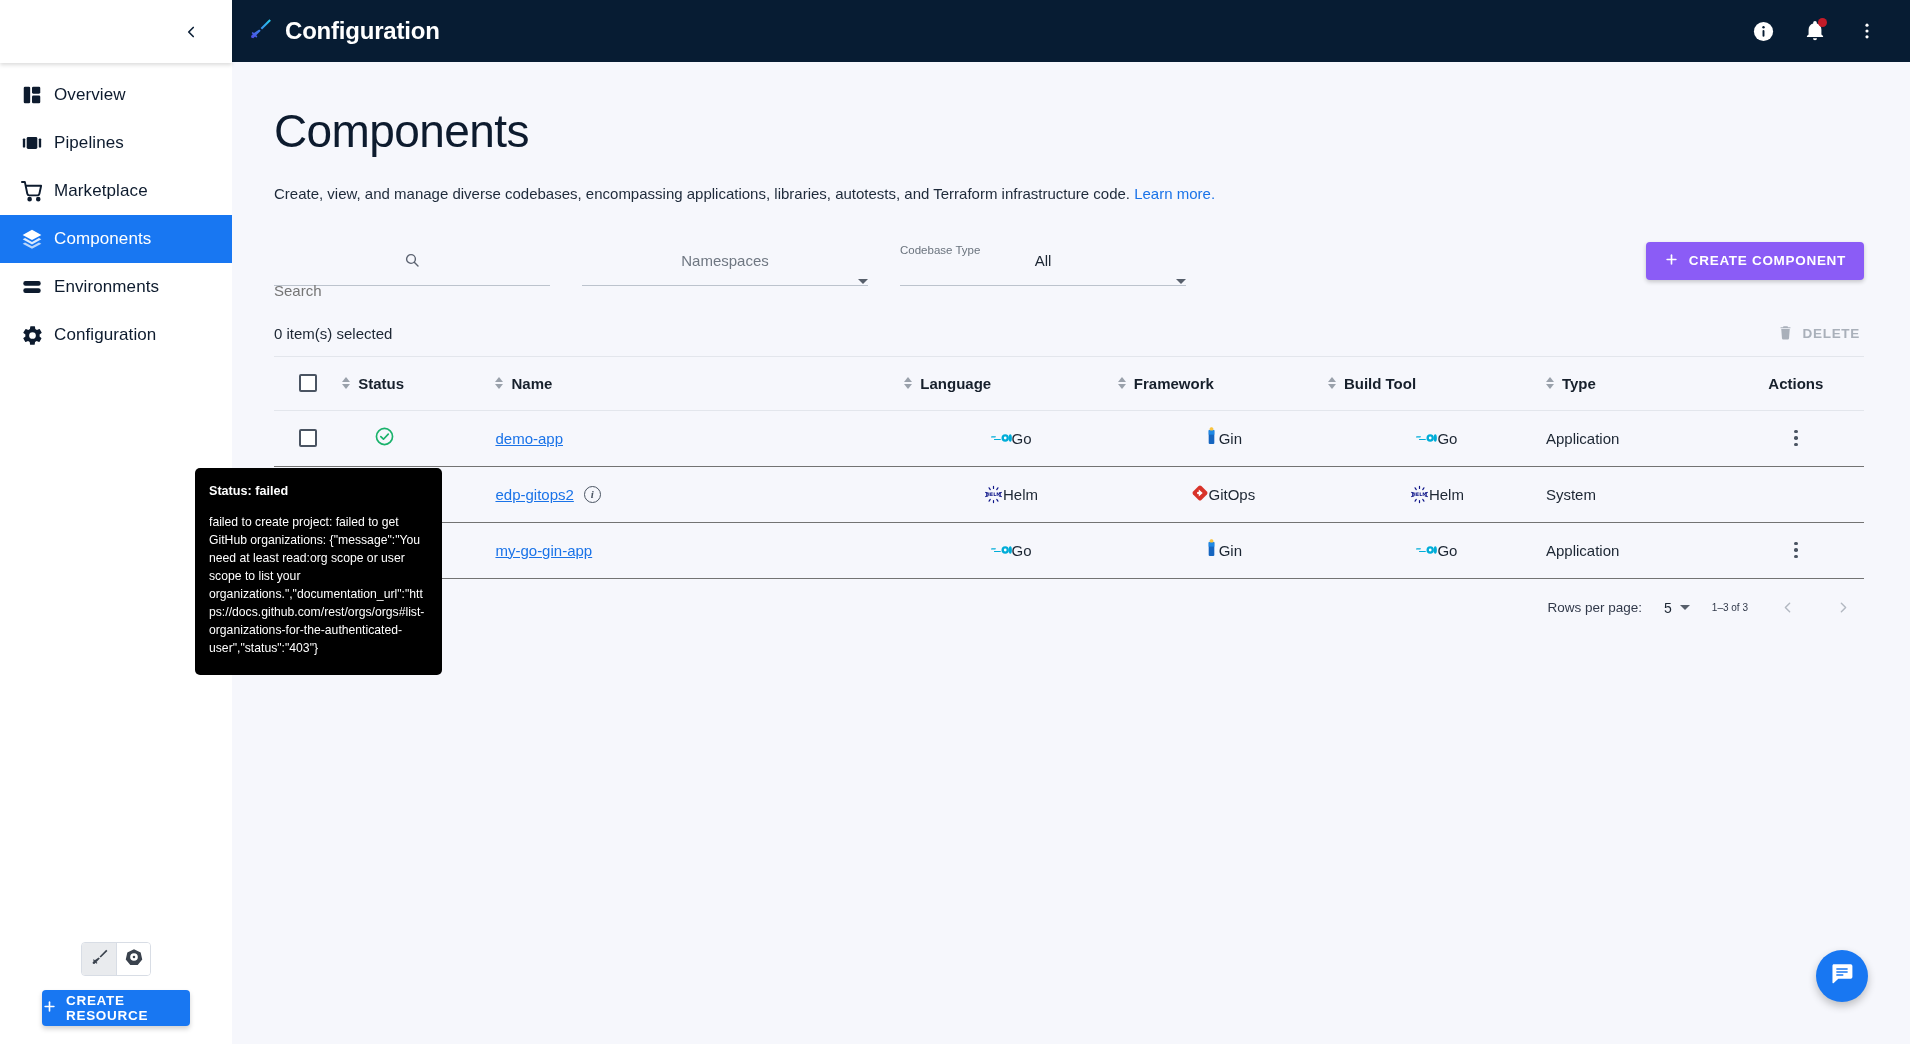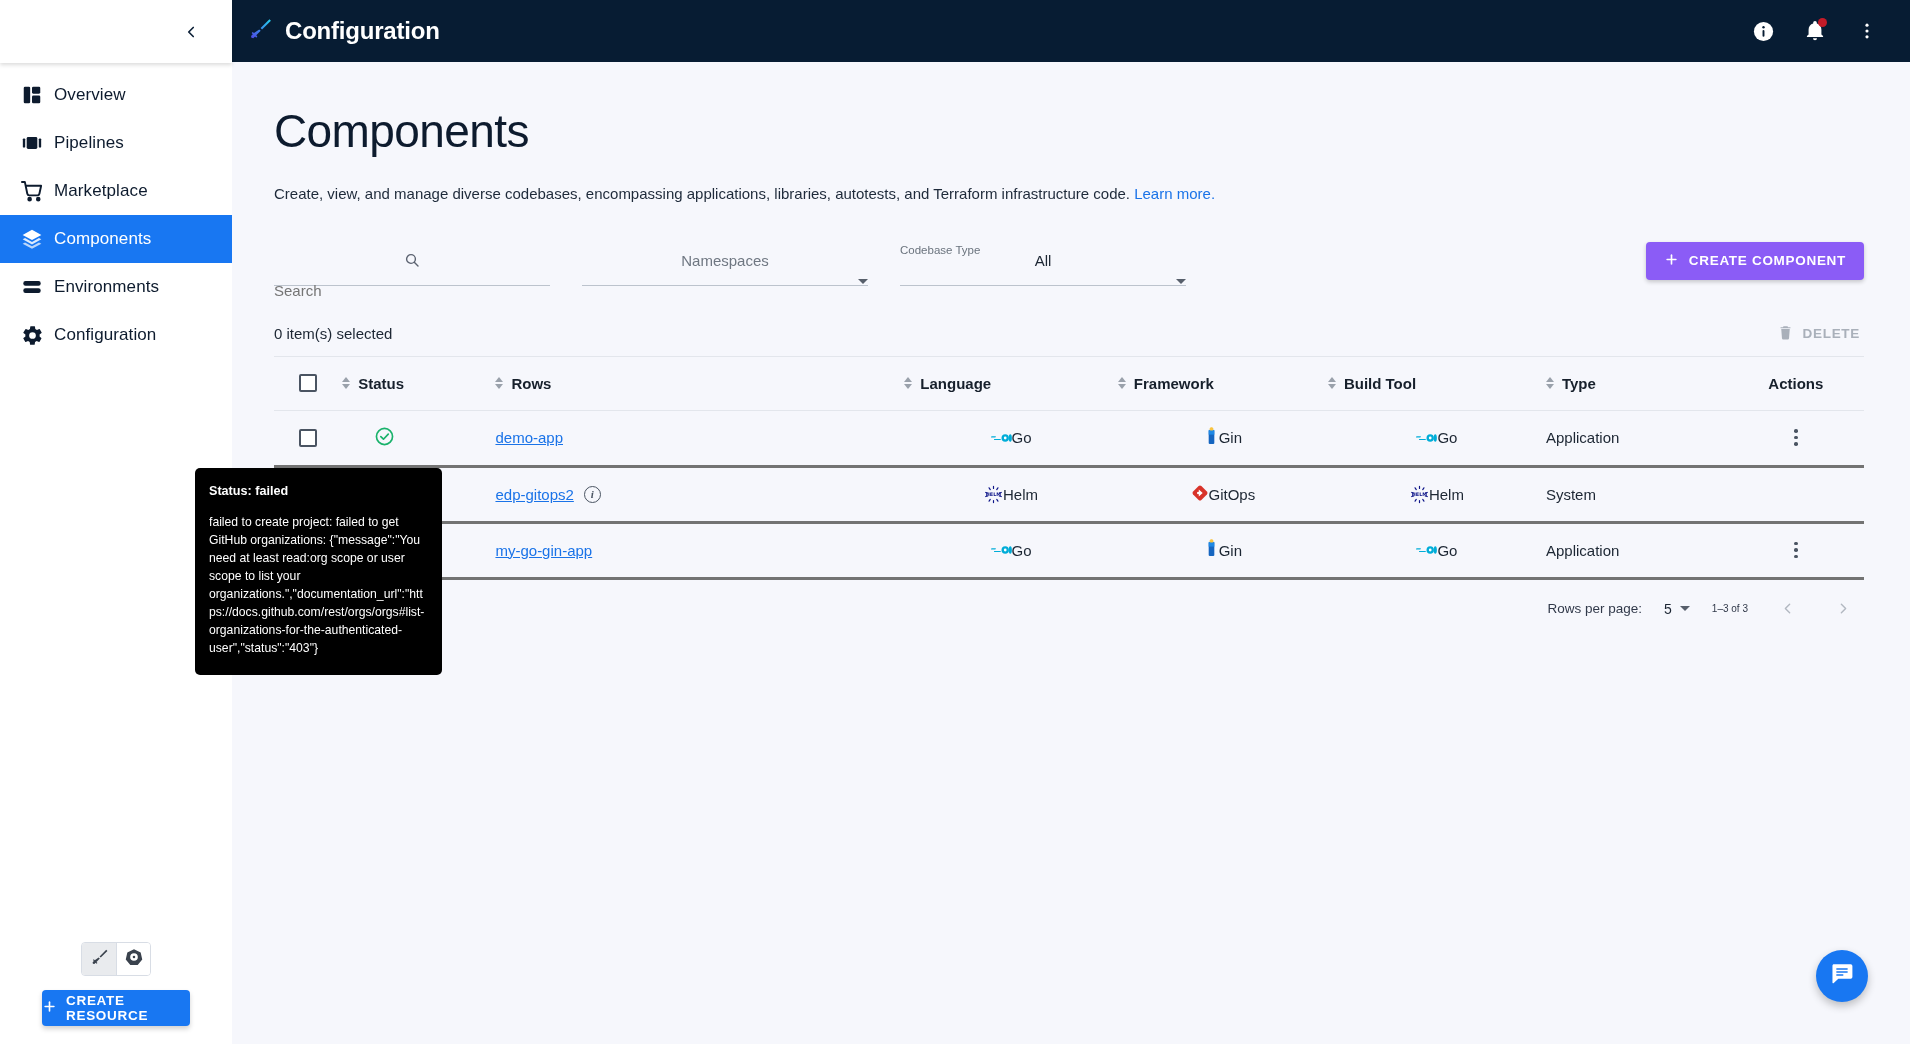--- a/index.html
+++ b/index.html
@@ -187,21 +187,21 @@
   }
   .sortico i {
     display: block; width: 0; height: 0;
     border-left: 4px solid transparent;
     border-right: 4px solid transparent;
   }
   .sortico i.up { border-bottom: 5px solid #9aa1ab; }
   .sortico i.dn { border-top: 5px solid #9aa1ab; }
 
   tbody td {
-    border-bottom: 3px solid #737373;
+    border-bottom: 1px solid #737373;
     height: 56px;
     font-size: 15px; color: #1c2633;
     padding: 0;
   }
   .cell { display: flex; align-items: center; }
   .cell.center { justify-content: center; }
   .cell.gap { gap: 10px; }
   .cell.icontext { justify-content: center; }
 
   .cb {
@@ -506,21 +506,21 @@
               </span>
             <span>Status</span>
           </div>
         </th>
         <th class="c-name">
           <div class="th-wrap">
             <span class="sortico">
                 <i class="up"></i>
                 <i class="dn"></i>
               </span>
-            <span>Rows</span>
+            <span>Name</span>
           </div>
         </th>
         <th class="c-lang">
           <div class="th-wrap">
             <span class="sortico">
                 <i class="up"></i>
                 <i class="dn"></i>
               </span>
             <span>Language</span>
           </div>

